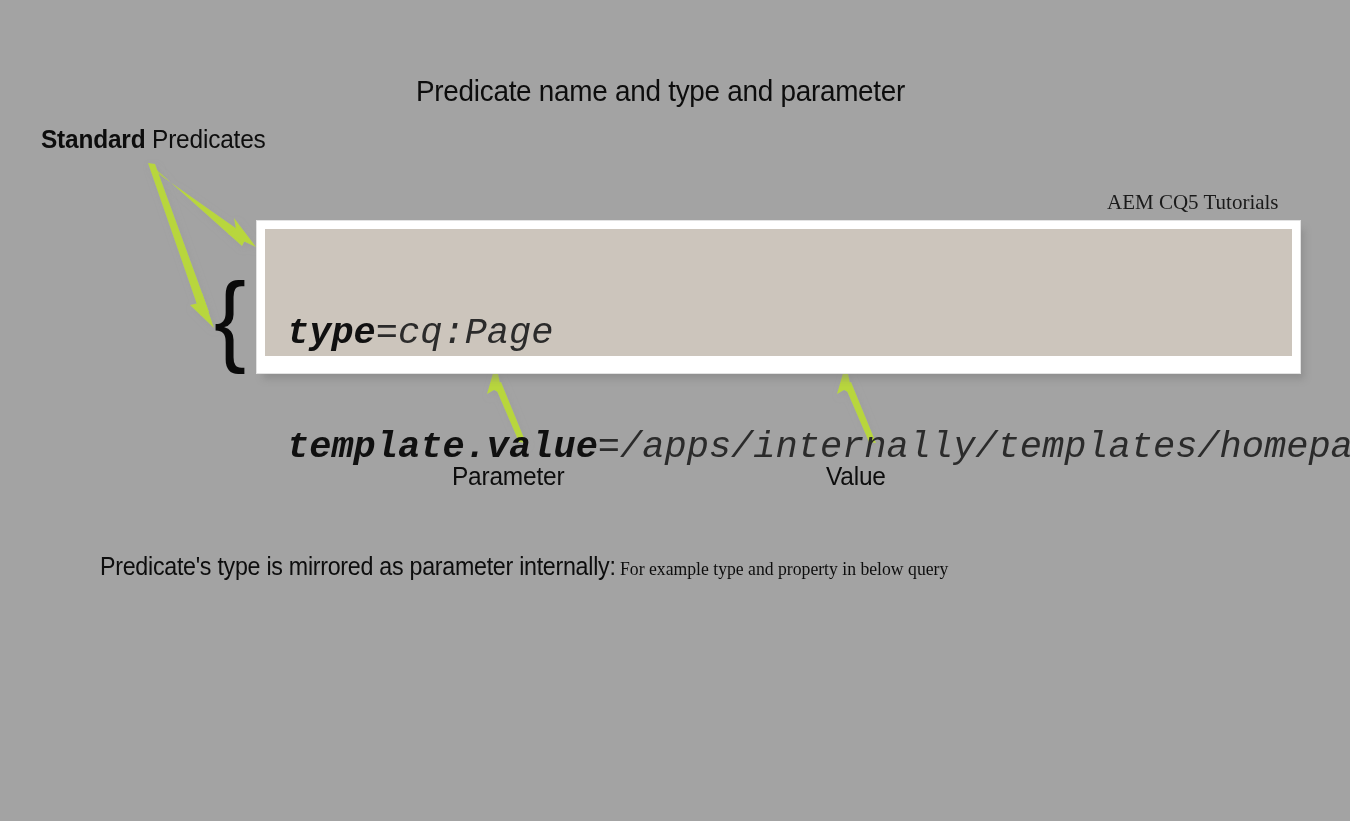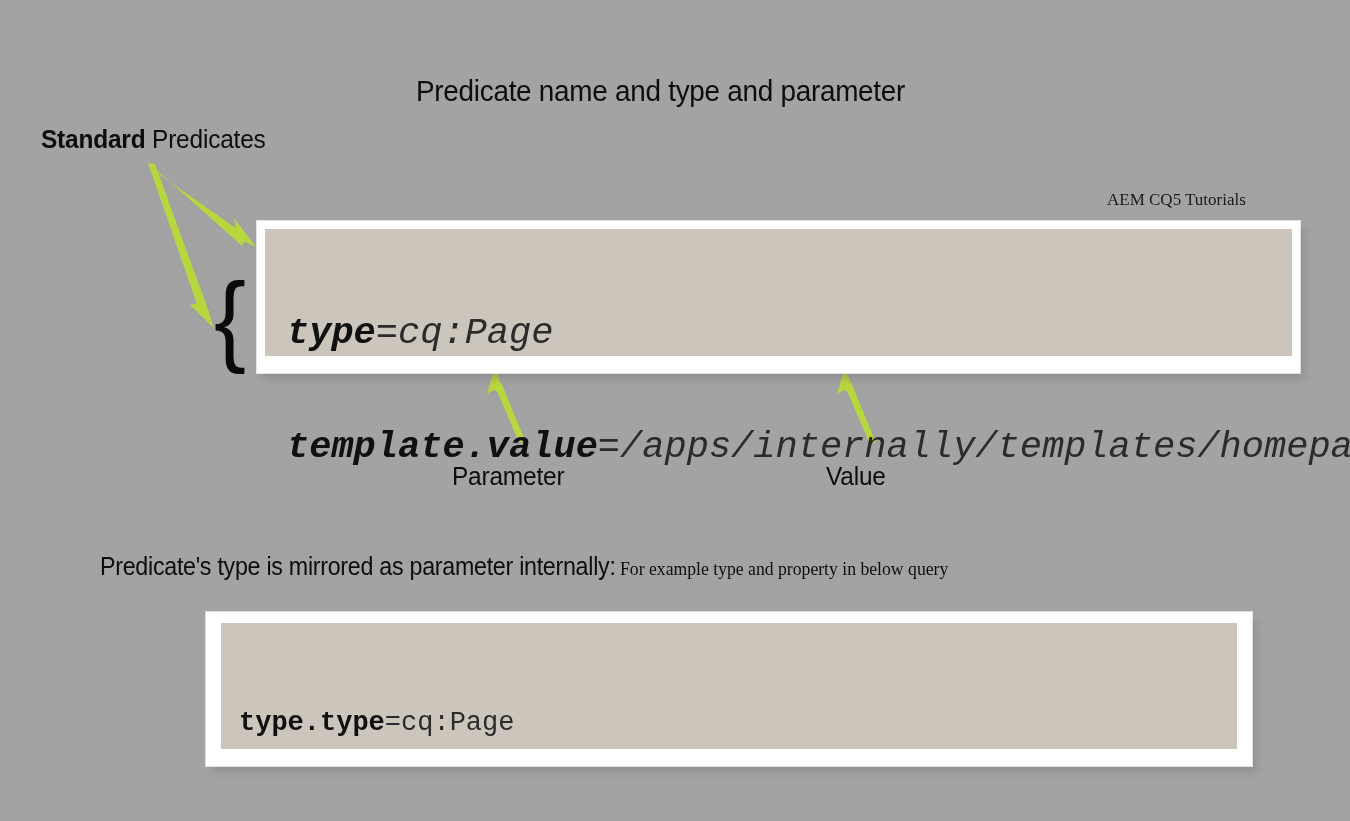--- a/index.html
+++ b/index.html
@@ -62,21 +62,21 @@
   }
   #mirror-note .serif-note {
     font-family: "Liberation Serif", serif;
     font-size: 19px;
     letter-spacing: 0;
   }
 
   #watermark {
     left: 1107px; top: 190px;
     font-family: "Liberation Serif", serif;
-    font-size: 17px;
+    font-size: 21px;
     color: #1a1a1a;
   }
 
   
   #brace {
     position: absolute;
     left: 214px; top: 268px;
     font-family: "Liberation Sans", sans-serif;
     font-size: 96px;
     line-height: 96px;
@@ -167,23 +167,14 @@
         <div><span class="k">template.value</span><span class="v">=</span><span class="v">/apps/internally/templates/homepage</span></div>
       </div>
     </div>
   </div>
 
   <div class="txt" id="label-parameter">Parameter</div>
   <div class="txt" id="label-value">Value</div>
 
   <div class="txt" id="mirror-note"><span>Predicate's type is mirrored as parameter internally:</span><span class="serif-note"> For example type and property in below query</span></div>
 
-  <div class="code-card" id="code-card-2">
-    <div class="code-inner" id="code-inner-2">
-      <div class="code-lines" id="code-lines-2">
-        <div><span class="k">type.type</span><span class="v">=</span><span class="v">cq:Page</span></div>
-        <div><span class="k">property.property</span><span class="v">=</span><span class="v">jcr:content/cq:template</span></div>
-        
-      </div>
-    </div>
-  </div>
 
 </div>
 
 </body></html>

